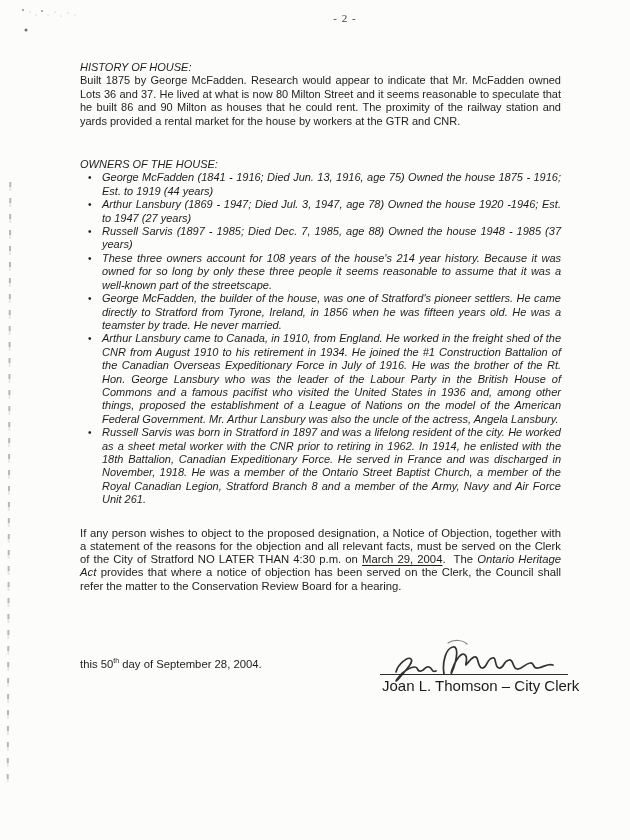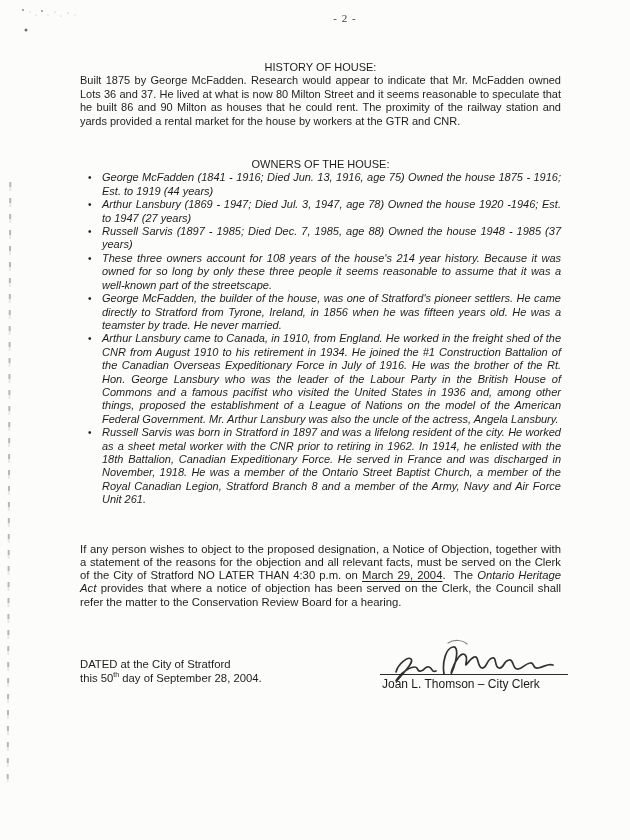--- a/index.html
+++ b/index.html
@@ -48,60 +48,60 @@
     font-size: 11px; color: #3a3a3a;
     letter-spacing: 1px;
   }
 
   .content {
     position: absolute; left: 80px; top: 61px; width: 481px;
     font-size: 11px; line-height: 13.4px;
   }
   .italic { }
   .just { text-align: justify; }
-  .heading { white-space: nowrap; text-align: center; }
+  .heading { font-style: italic; white-space: nowrap; }
 
   .owners-heading { margin-top: 30px; }
 
   ul.owners-list { margin: 0; padding: 0; list-style: none; }
   ul.owners-list li {
     display: grid;
     grid-template-columns: 22px 1fr;
     font-style: italic;
   }
   ul.owners-list .marker {
     padding-left: 8px;
     font-style: normal;
     font-size: 10px;
     line-height: 13.4px;
   }
 
   .objection {
-    margin-top: 36px;
+    margin-top: 20px;
     font-style: normal;
     font-size: 11.3px; line-height: 13.3px;
   }
   .objection .deadline { text-decoration: underline; text-underline-offset: 1.5px; }
   .objection .act { font-style: italic; }
 
   .dated {
     position: absolute; left: 80px; top: 657px;
     font-size: 11.3px; line-height: 14px;
   }
   .dated sup { font-size: 7px; vertical-align: super; line-height: 0; }
 
   .signature { position: absolute; left: 378px; top: 636px; width: 192px; height: 58px; }
   .signature svg { position: absolute; left: 0; top: 0; }
   .sig-line {
     position: absolute; left: 2px; top: 38px; width: 188px;
     border-bottom: 1.4px solid #2b2b2b;
   }
   .sig-caption {
     position: absolute; left: 4px; top: 41px;
-    font-size: 12px; white-space: nowrap; color: #1b1b1b;
+    font-size: 15px; white-space: nowrap; color: #1b1b1b;
   }
 </style>
 </head>
 <body>
 
 <div class="specks"></div>
 <div class="crease"></div>
 
 <div class="page-number">- 2 -</div>
 
@@ -141,21 +141,20 @@
       <span class="marker">•</span>
       <span class="just">Russell Sarvis was born in Stratford in 1897 and was a lifelong resident of the city. He worked as a sheet metal worker with the CNR prior to retiring in 1962. In 1914, he enlisted with the 18th Battalion, Canadian Expeditionary Force. He served in France and was discharged in November, 1918. He was a member of the Ontario Street Baptist Church, a member of the Royal Canadian Legion, Stratford Branch 8 and a member of the Army, Navy and Air Force Unit 261.</span>
     </li>
   </ul>
 
   <div class="objection just"><span>If any person wishes to object to the proposed designation, a Notice of Objection, together with a statement of the reasons for the objection and all relevant facts, must be served on the Clerk of the City of Stratford NO LATER THAN 4:30 p.m. on </span><span class="deadline">March 29, 2004</span><span>.&nbsp; The </span><span class="act">Ontario Heritage Act</span><span> provides that where a notice of objection has been served on the Clerk, the Council shall refer the matter to the Conservation Review Board for a hearing.</span></div>
 
 </div>
 
 <div class="dated">
-  <div>DATED at the City of Stratford</div>
   <div><span>this 50</span><sup>th</sup><span> day of September 28, 2004.</span></div>
 </div>
 
 <div class="signature">
   <div class="sig-line"></div>
   <svg width="192" height="50" viewBox="0 0 192 50">
     <g fill="none" stroke="#1d1d1d" stroke-width="1.7" stroke-linecap="round" stroke-linejoin="round" opacity="0.9">
       <path d="M18,36 C20,28 30,20 33,23 C36,26 28,34 23,40 C19,45 16,47 20,42 C24,36 32,31 37,31 C41,31 38,36 43,35 C47,34 47,30 51,31 C55,32 53,37 58,35"></path>
       <path d="M66,38 C64,26 68,12 75,11 C81,10 79,24 74,36 C72,41 74,30 80,22 C85,15 90,18 88,27 C87,33 90,24 96,21 C101,19 99,31 104,32 C109,33 108,24 114,22 C119,20 116,31 121,32 C126,33 125,25 131,24 C136,23 134,32 139,33 C144,34 146,28 152,27 C157,26 154,33 160,32 C166,31 170,27 175,29"></path>
       <path d="M70,7 C76,3 85,4 89,8" stroke-width="1.2" opacity="0.6"></path>

